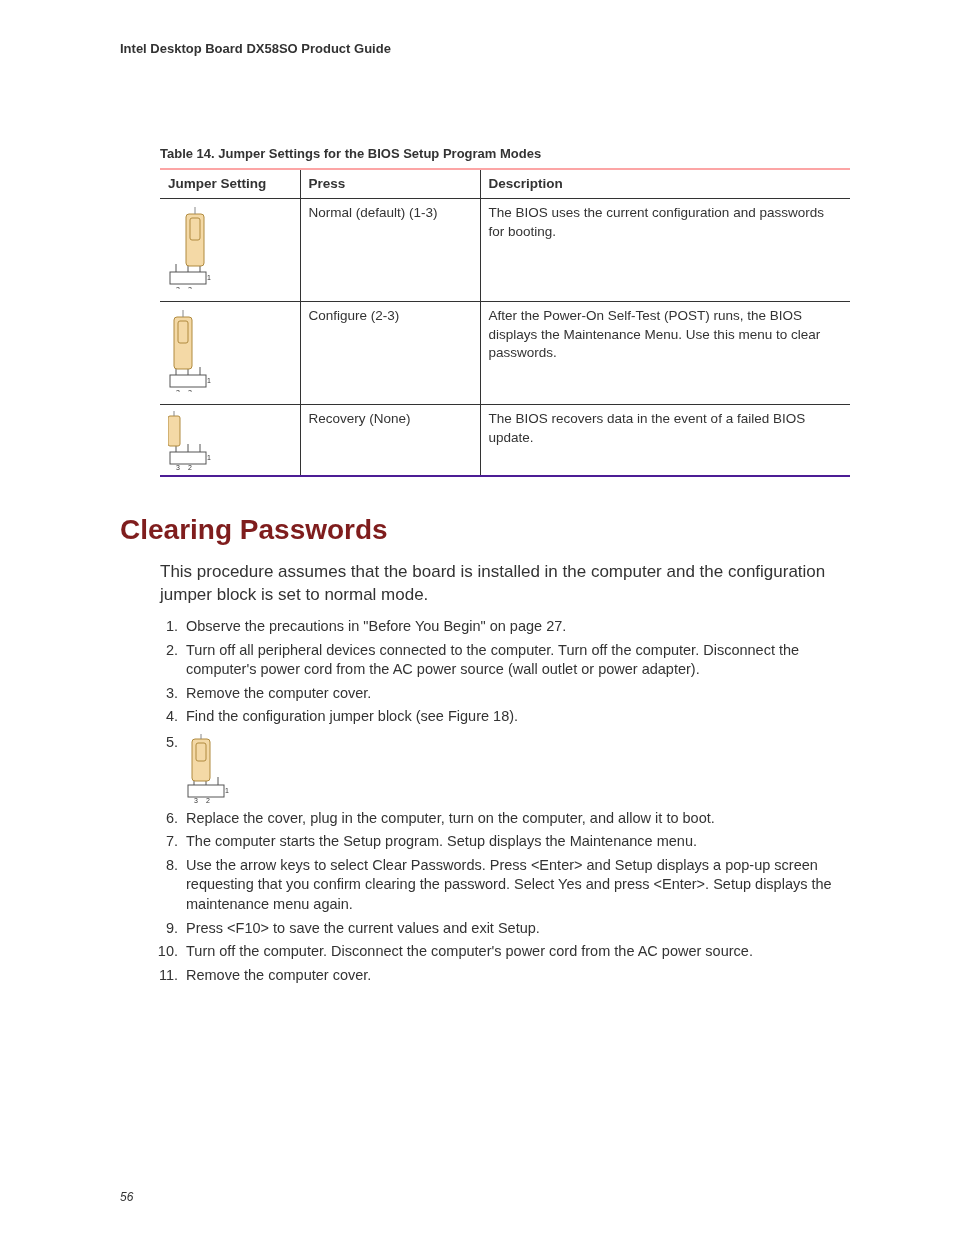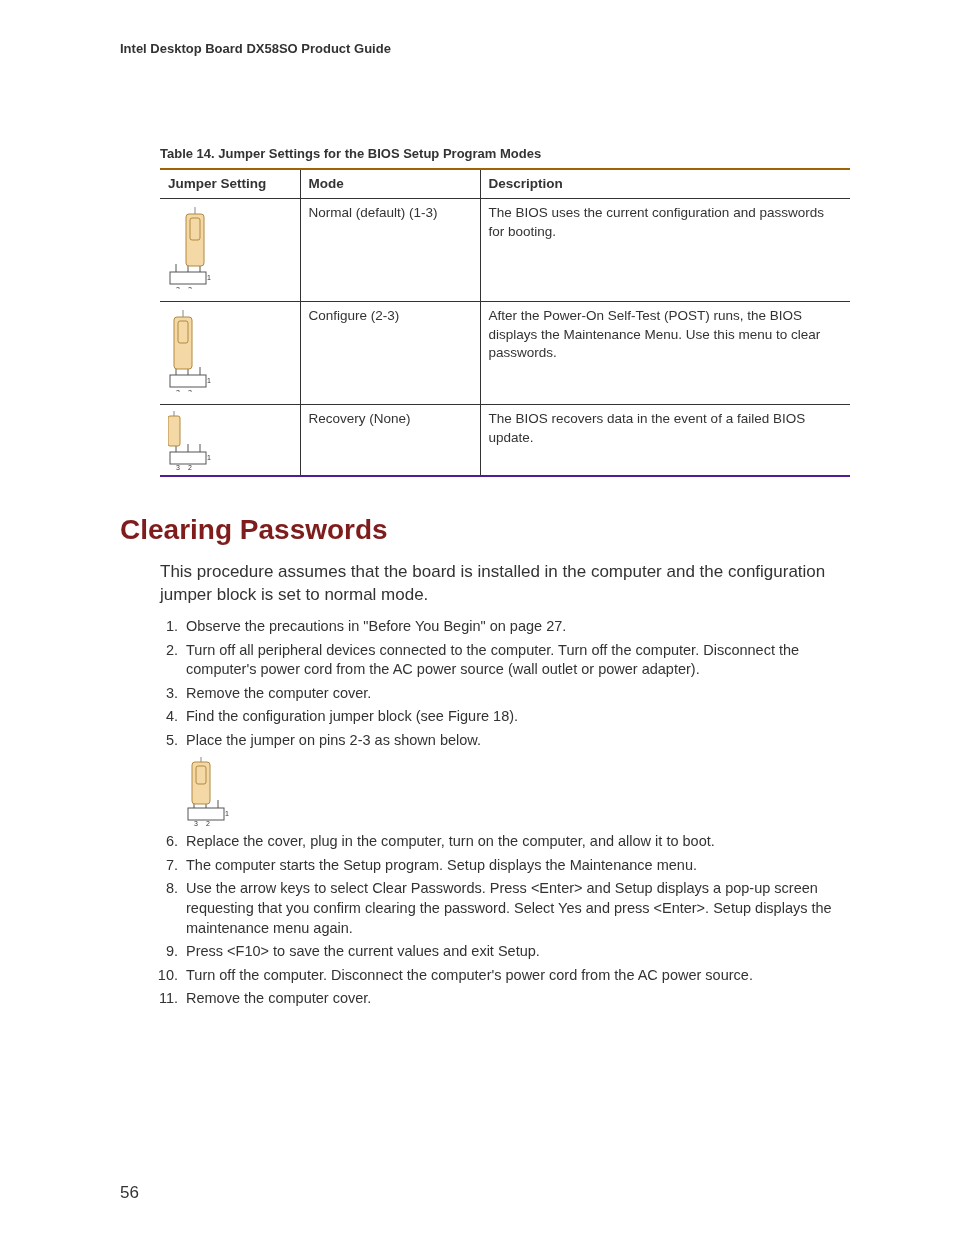--- a/index.html
+++ b/index.html
@@ -31,21 +31,21 @@
   table.jumper th, table.jumper td {
     border: 1px solid #333;
     padding: 5px 8px;
     text-align: left;
     vertical-align: top;
     font-size: 13.5px;
   }
   table.jumper th {
     font-weight: bold;
     background: #fff;
-    border-top: 2px solid #a16207;
+    border-top: 2px solid #fca5a5;
   }
   table.jumper th, table.jumper td {
     border-left: none;
     border-right: none;
   }
   table.jumper th:first-child, table.jumper td:first-child { border-left: none; }
   table.jumper th + th, table.jumper td + td { border-left: 1px solid #333; }
   table.jumper tr:last-child td { border-bottom: 2px solid #4c1d95; }
   table.jumper th { border-bottom: 1px solid #333; }
   .col-jumper { width: 140px; }
@@ -71,41 +71,42 @@
     margin-bottom: 4px;
     padding-left: 4px;
   }
   .step-img {
     margin: 6px 0 6px 0;
   }
   .page-num {
     position: fixed;
     left: 120px;
     bottom: 30px;
-    font-size: 17px;
+    font-size: 12px;
+    font-style: italic;
   }
   svg.jumper-svg { display: block; }
 </style>
 </head>
 <body>
 
 <div class="header">Intel Desktop Board DX58SO Product Guide</div>
 
 <div class="table-caption">Table 14. Jumper Settings for the BIOS Setup Program Modes</div>
 
 <table class="jumper">
   <colgroup>
       <col class="col-jumper">
       <col class="col-mode">
       <col>
     </colgroup>
   <thead>
     <tr>
       <th>Jumper Setting</th>
-      <th>Mode</th>
+      <th>Press</th>
       <th>Description</th>
     </tr>
   </thead>
   <tbody>
     <tr>
       <td class="jumper-cell">
         <svg class="jumper-svg" width="60" height="85" viewBox="0 0 60 85">
 
           <rect x="2" y="68" width="36" height="12" fill="#fff" stroke="#555" stroke-width="1"></rect>
           <line x1="8" y1="68" x2="8" y2="60" stroke="#555"></line>
@@ -166,21 +167,20 @@
 <h2 class="section">Clearing Passwords</h2>
 
 <p class="intro">This procedure assumes that the board is installed in the computer and the configuration jumper block is set to normal mode.</p>
 
 <ol class="steps">
   <li>Observe the precautions in "Before You Begin" on page 27.</li>
   <li>Turn off all peripheral devices connected to the computer.  Turn off the computer. Disconnect the computer's power cord from the AC power source (wall outlet or power adapter).</li>
   <li>Remove the computer cover.</li>
   <li>Find the configuration jumper block (see Figure 18).</li>
   <li>
-    <span>Place the jumper on pins 2-3 as shown below.</span>
     <div class="step-img">
       <svg class="jumper-svg" width="60" height="70" viewBox="0 0 60 70">
         <rect x="2" y="52" width="36" height="12" fill="#fff" stroke="#555" stroke-width="1"></rect>
         <line x1="8" y1="52" x2="8" y2="44" stroke="#555"></line>
         <line x1="20" y1="52" x2="20" y2="44" stroke="#555"></line>
         <line x1="32" y1="52" x2="32" y2="44" stroke="#555"></line>
         <rect x="6" y="6" width="18" height="42" rx="3" fill="#F4D9A6" stroke="#B08A3E"></rect>
         <rect x="10" y="10" width="10" height="18" rx="2" fill="none" stroke="#B08A3E"></rect>
         <line x1="15" y1="6" x2="15" y2="1" stroke="#888"></line>
         <text x="8" y="70" font-size="7" fill="#333">3</text>

